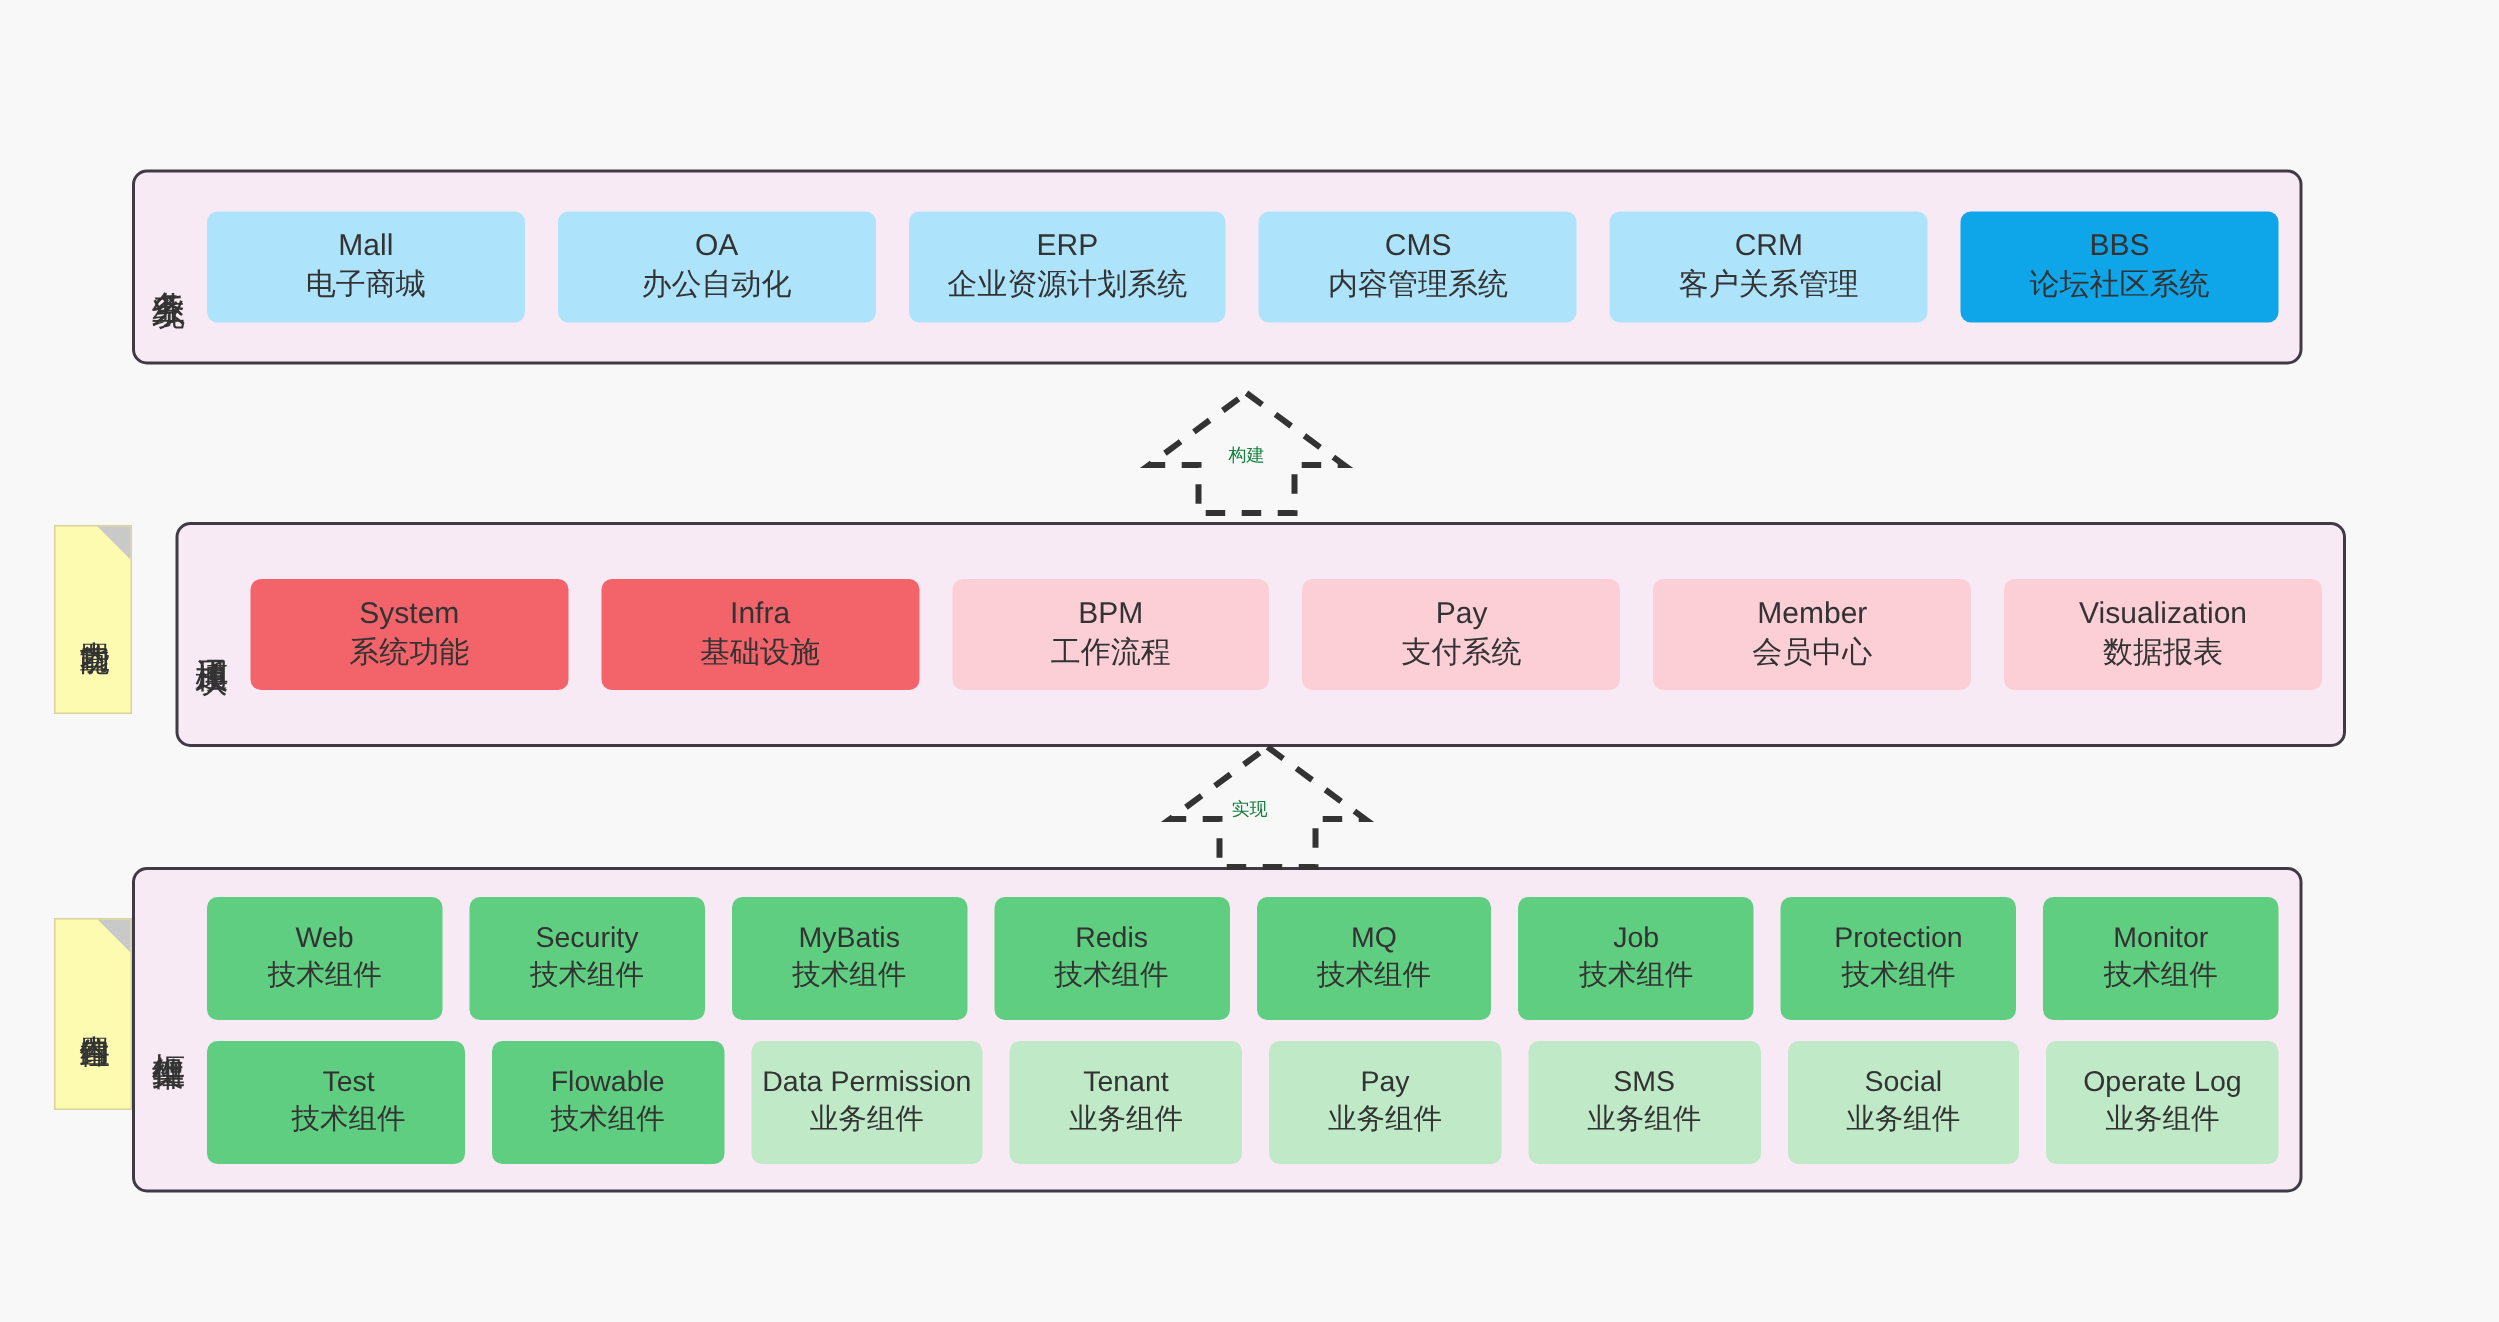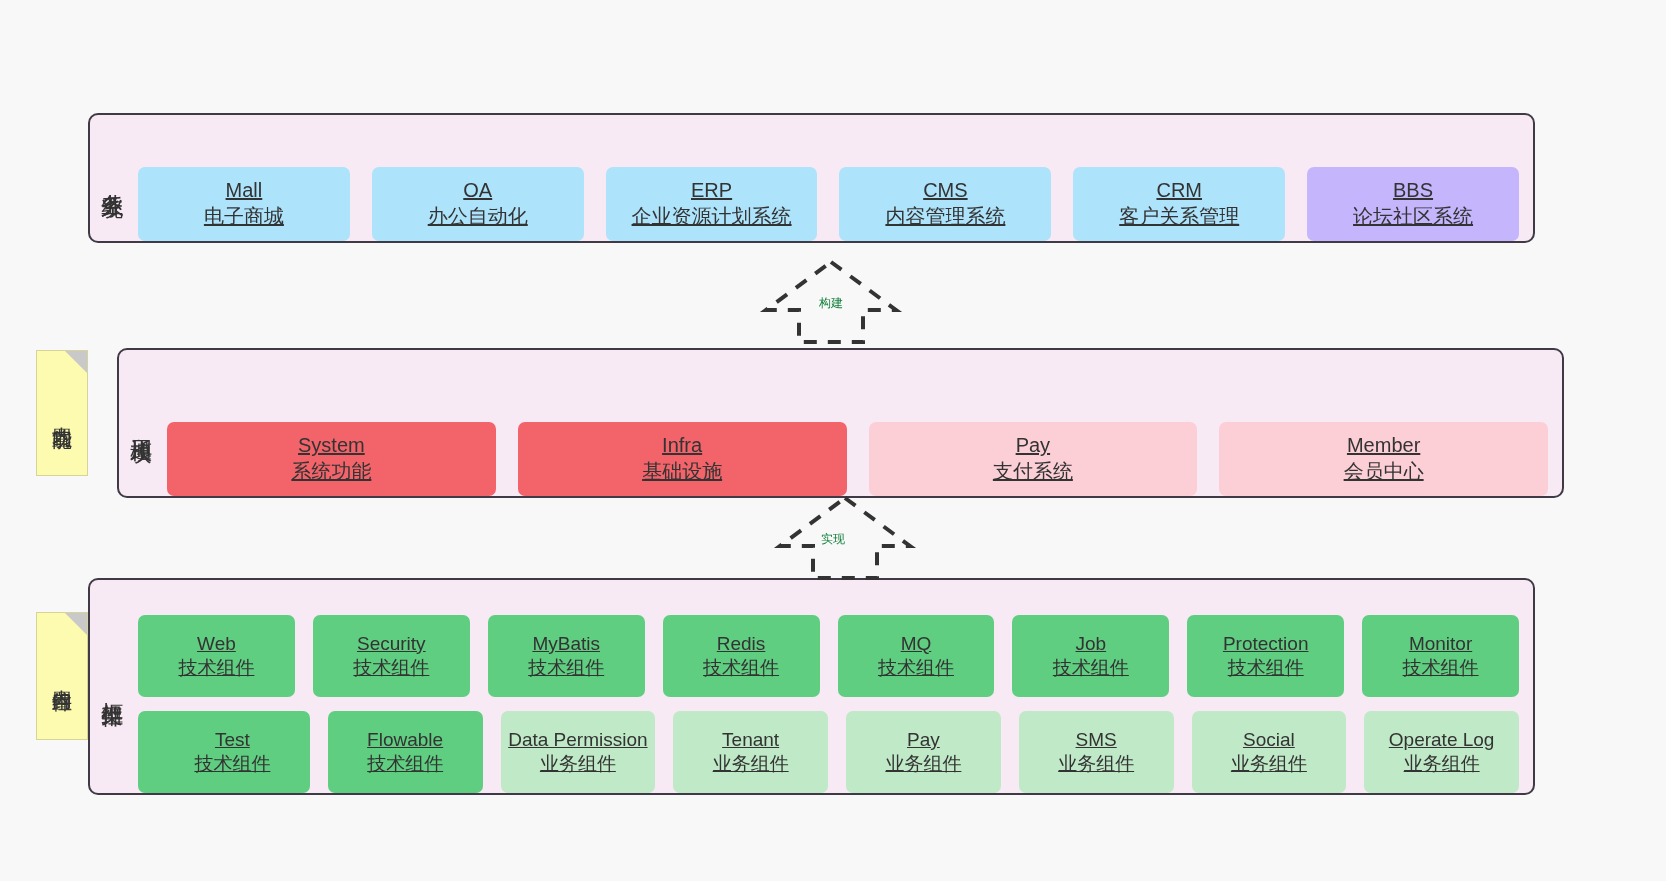--- a/index.html
+++ b/index.html
@@ -36,24 +36,23 @@
     writing-mode: vertical-rl;
     text-orientation: upright;
     color: #333333;
     white-space: nowrap;
     padding: 2px 0;
   }
   .layer-body {
     flex: 1 1 auto;
     display: flex;
     flex-direction: column;
-    justify-content: flex-end;
+    justify-content: center;
     gap: 18px;
     padding: 0 10px 0 4px;
-    text-decoration: underline;
   }
   .row {
     display: flex;
     gap: 22px;
   }
   .cell {
     flex: 1 1 0;
     border-radius: 7px;
     display: flex;
     flex-direction: column;
@@ -145,21 +144,21 @@
         <span class="t2">企业资源计划系统</span>
       </div>
       <div class="cell" style="background: rgb(173, 227, 251);">
         <span class="t1">CMS</span>
         <span class="t2">内容管理系统</span>
       </div>
       <div class="cell" style="background: rgb(173, 227, 251);">
         <span class="t1">CRM</span>
         <span class="t2">客户关系管理</span>
       </div>
-      <div class="cell" style="background: #c4b5fd;">
+      <div class="cell" style="background: #0ea5e9;">
         <span class="t1">BBS</span>
         <span class="t2">论坛社区系统</span>
       </div>
     </div>
   </div>
 </div>
 
 <div class="arrow" id="arrow-build">
   <svg width="150" height="86" viewBox="0 0 150 86">
     <path d="M75 4 L140 52 L107 52 L107 84 L43 84 L43 52 L10 52 Z" fill="none" stroke="#333333" stroke-width="4" stroke-dasharray="13 11" stroke-linejoin="miter"></path>
@@ -177,26 +176,34 @@
     <div class="row">
       <div class="cell" style="background: rgb(242, 100, 106);">
         <span class="t1">System</span>
         <span class="t2">系统功能</span>
       </div>
       <div class="cell" style="background: rgb(242, 100, 106);">
         <span class="t1">Infra</span>
         <span class="t2">基础设施</span>
       </div>
       <div class="cell" style="background: rgb(252, 207, 214);">
+        <span class="t1">BPM</span>
+        <span class="t2">工作流程</span>
+      </div>
+      <div class="cell" style="background: rgb(252, 207, 214);">
         <span class="t1">Pay</span>
         <span class="t2">支付系统</span>
       </div>
       <div class="cell" style="background: rgb(252, 207, 214);">
         <span class="t1">Member</span>
         <span class="t2">会员中心</span>
+      </div>
+      <div class="cell" style="background: rgb(252, 207, 214);">
+        <span class="t1">Visualization</span>
+        <span class="t2">数据报表</span>
       </div>
     </div>
   </div>
 </div>
 
 <div class="arrow" id="arrow-impl">
   <svg width="150" height="86" viewBox="0 0 150 86">
     <path d="M75 4 L140 52 L107 52 L107 84 L43 84 L43 52 L10 52 Z" fill="none" stroke="#333333" stroke-width="4" stroke-dasharray="13 11" stroke-linejoin="miter"></path>
   </svg>
   <span class="arrow-label">实现</span>

